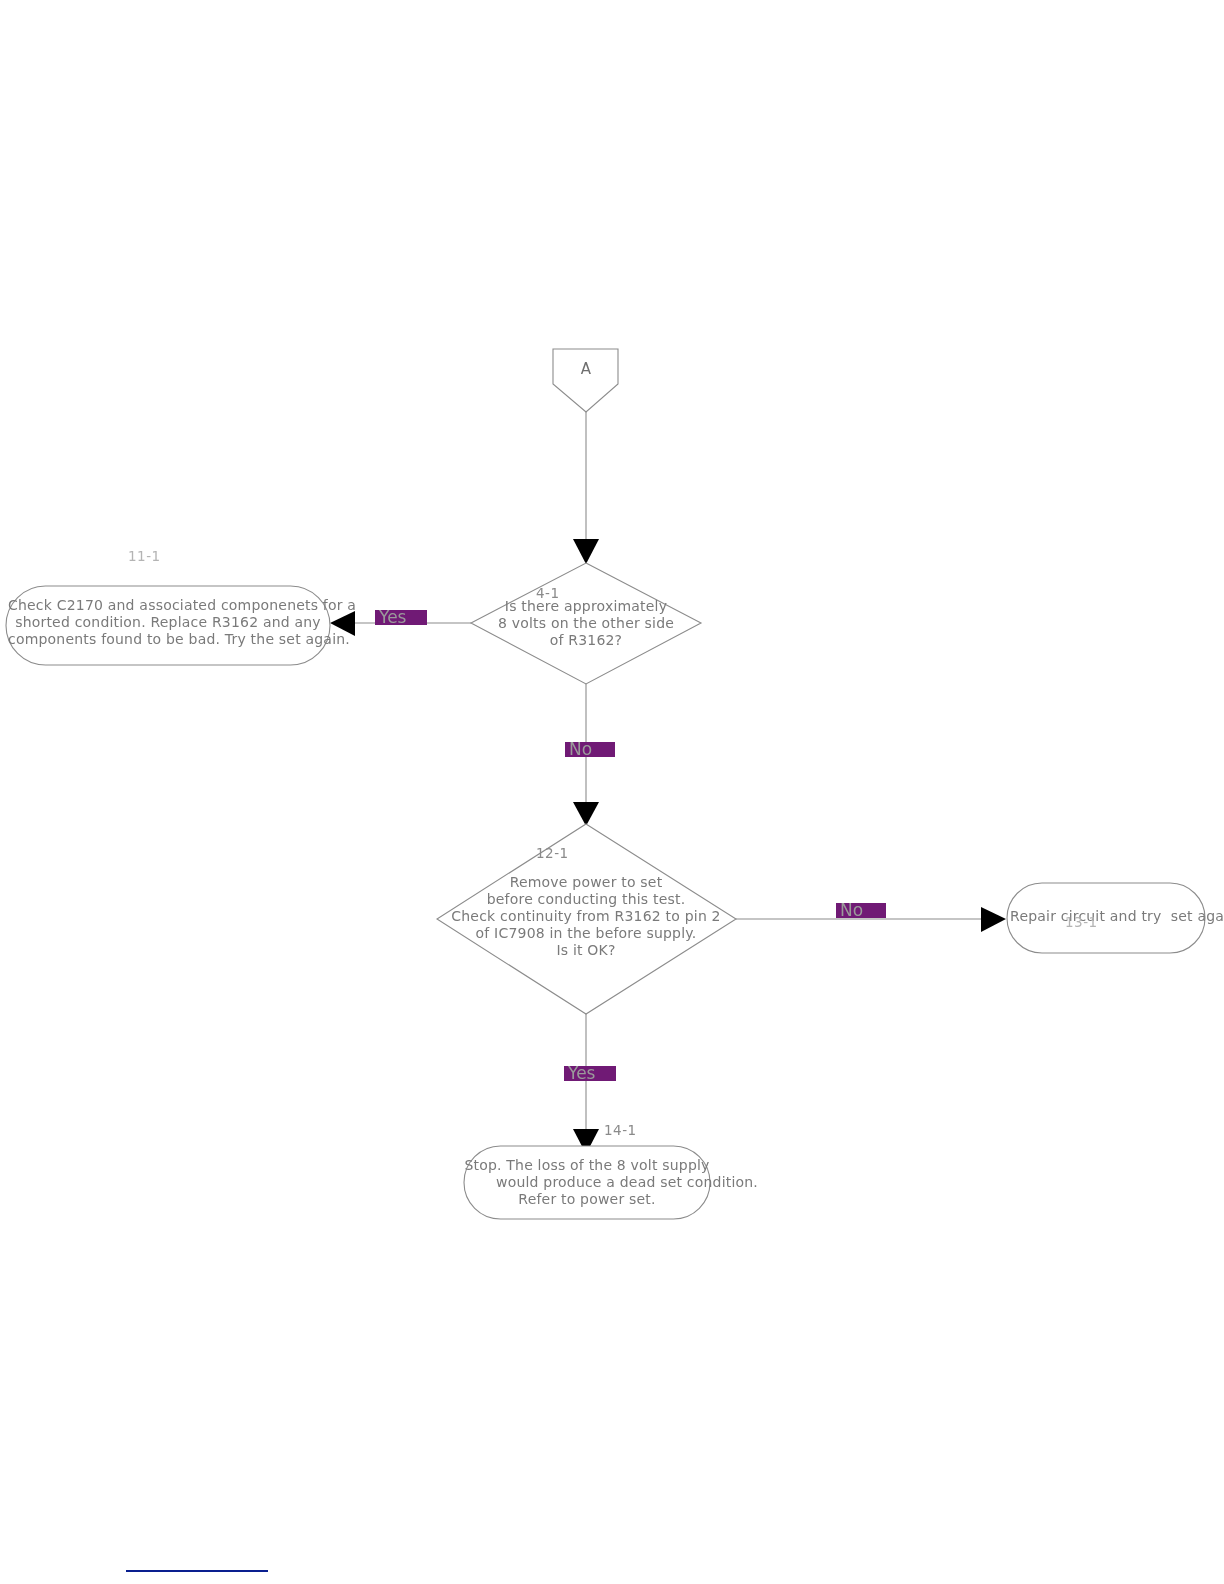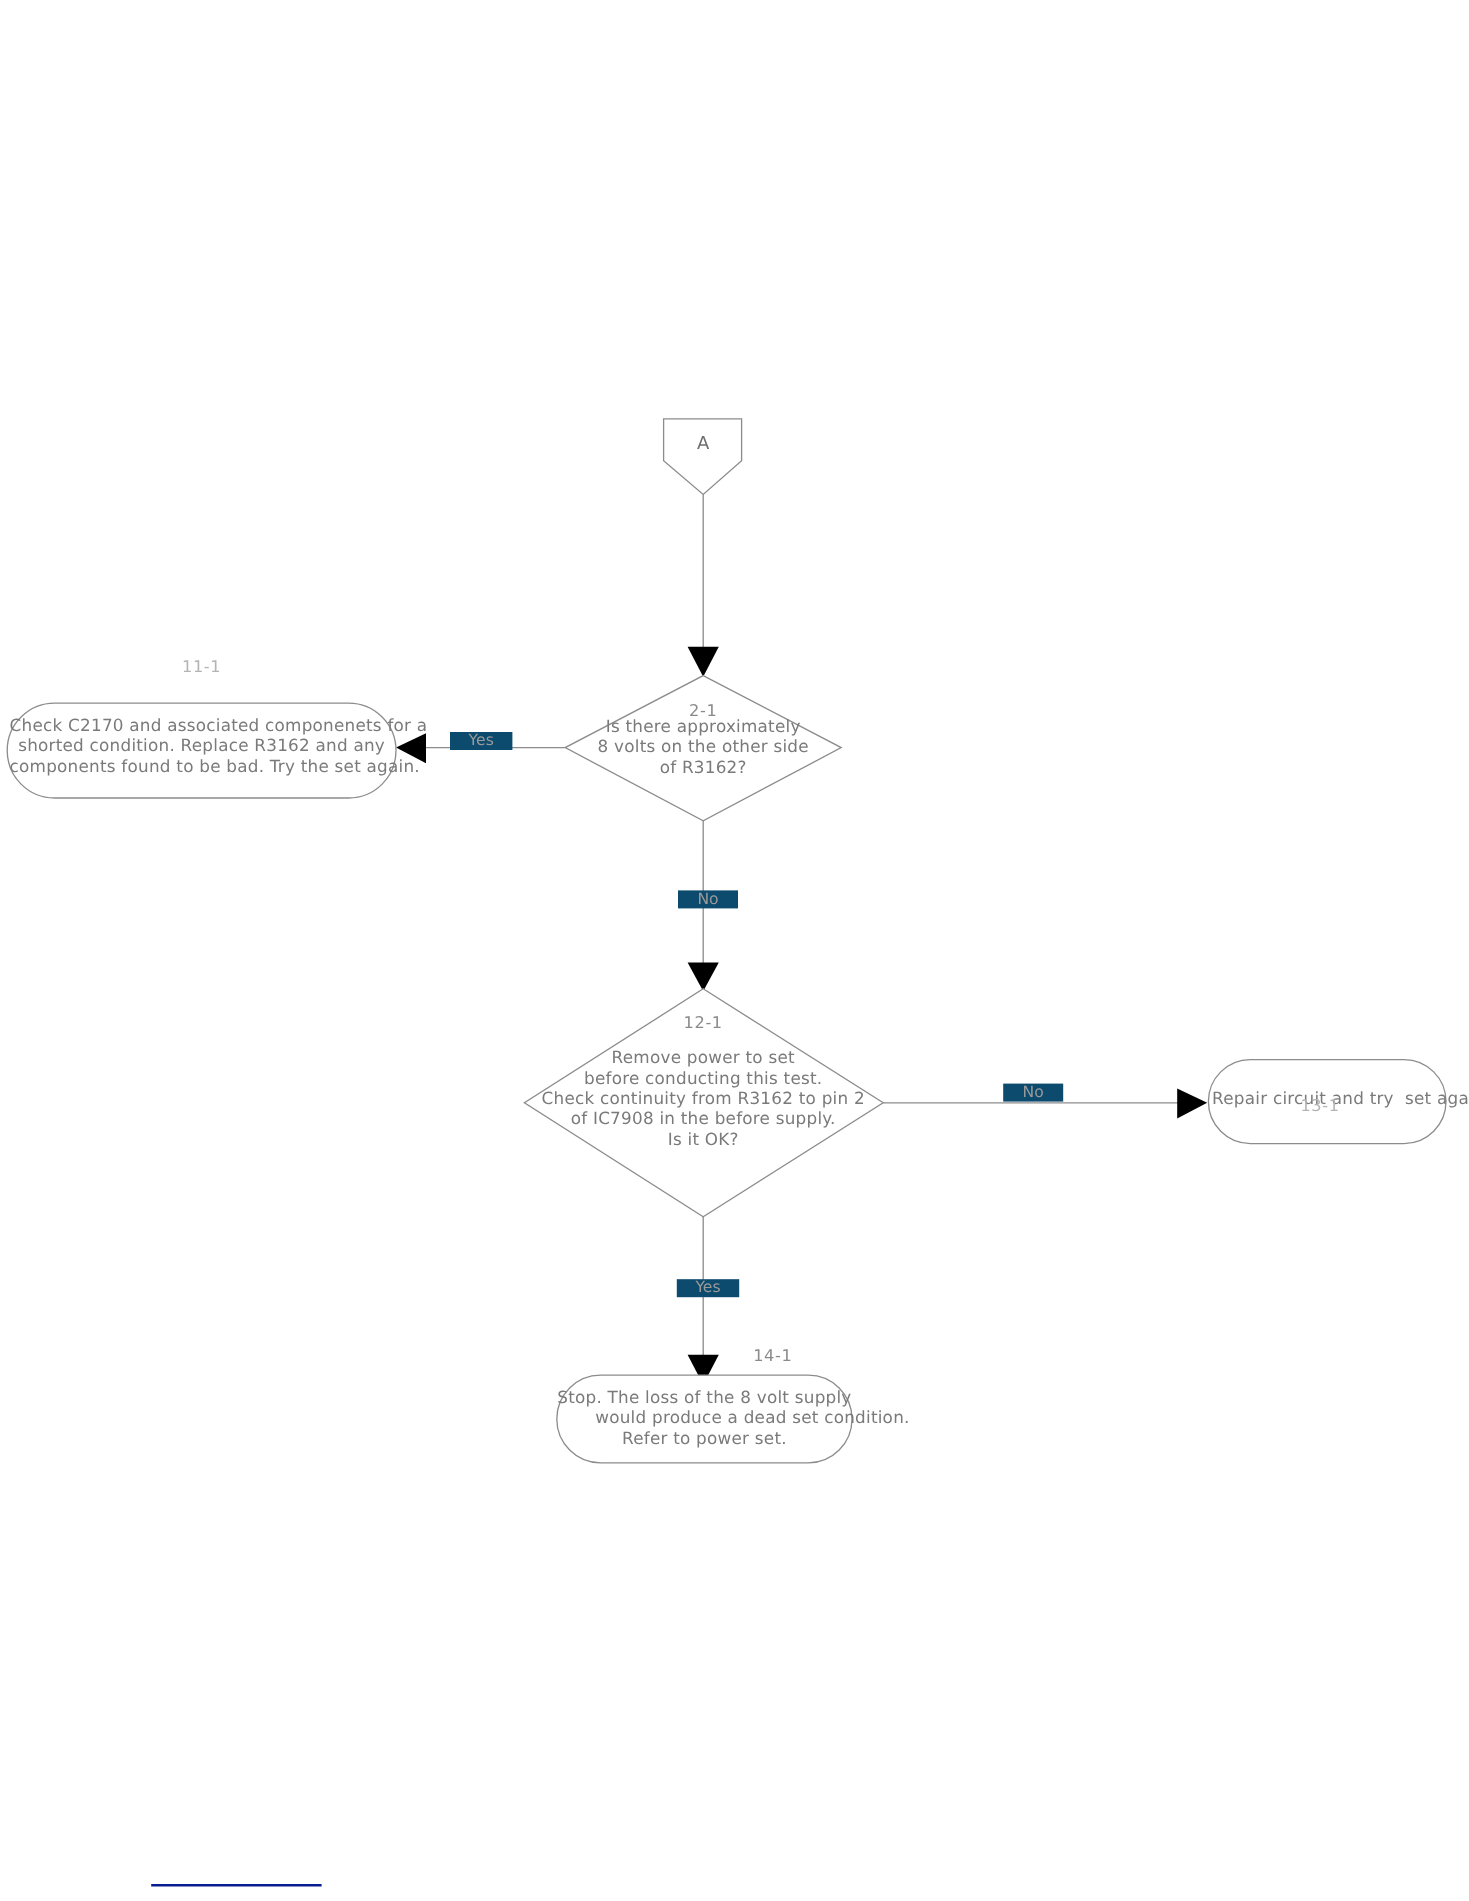--- a/index.html
+++ b/index.html
@@ -36,33 +36,32 @@
     text-align: center;
     white-space: pre;
     letter-spacing: 0.2px;
   }
   .tag {
     position: absolute;
     color: #8a8a8a;
     font-family: "DejaVu Sans", sans-serif;
     font-size: 13.5px;
     line-height: 16px;
-    text-align: center;
+    text-align: left;
     white-space: pre;
     letter-spacing: 0.5px;
   }
   .edge-label {
     position: absolute;
     color: #9a9a9a;
     font-family: "DejaVu Sans", sans-serif;
-    font-size: 13px;
+    font-size: 17px;
     line-height: 15px;
-    text-align: center;
     white-space: pre;
-    background: #0c4a6e;
+    background: #701a75;
     padding: 0 4px;
   }
   .conn-letter {
     position: absolute;
     color: #6f6f6f;
     font-family: "DejaVu Sans", sans-serif;
     font-size: 15px;
     line-height: 18px;
     text-align: center;
     white-space: pre;
@@ -112,21 +111,21 @@
     <line x1="586" y1="1014" x2="586" y2="1133" stroke="#8c8c8c" stroke-width="1.1"></line>
     <polygon points="573,1129 599,1129 586,1154" fill="#000000"></polygon>
 
     <rect x="464" y="1146" width="246" height="73" rx="36.5" ry="36.5" fill="#ffffff" stroke="#8c8c8c" stroke-width="1.1"></rect>
 
     <line x1="126" y1="1571" x2="268" y2="1571" stroke="#0a1f8f" stroke-width="2"></line>
   </svg>
 
   <div class="conn-letter" style="left:553px; top:360px; width:66px;">A</div>
 
-  <div class="tag" style="left:536px; top:585px; width:100px;">2-1</div>
+  <div class="tag" style="left:536px; top:585px; width:100px;">4-1</div>
   <div class="node-text" style="left:456px; top:598px; width:260px;">Is there approximately</div>
   <div class="node-text" style="left:456px; top:615px; width:260px;">8 volts on the other side</div>
   <div class="node-text" style="left:456px; top:632px; width:260px;">of R3162?</div>
 
   <div class="tag faint" style="left:128px; top:548px; width:80px;">11-1</div>
   <div class="node-text" style="left:8px; top:597px; width:320px;">Check C2170 and associated componenets for a</div>
   <div class="node-text" style="left:8px; top:614px; width:320px;">shorted condition. Replace R3162 and any</div>
   <div class="node-text" style="left:8px; top:631px; width:320px;">components found to be bad. Try the set again.</div>
 
   <div class="tag" style="left:536px; top:845px; width:100px;">12-1</div>

